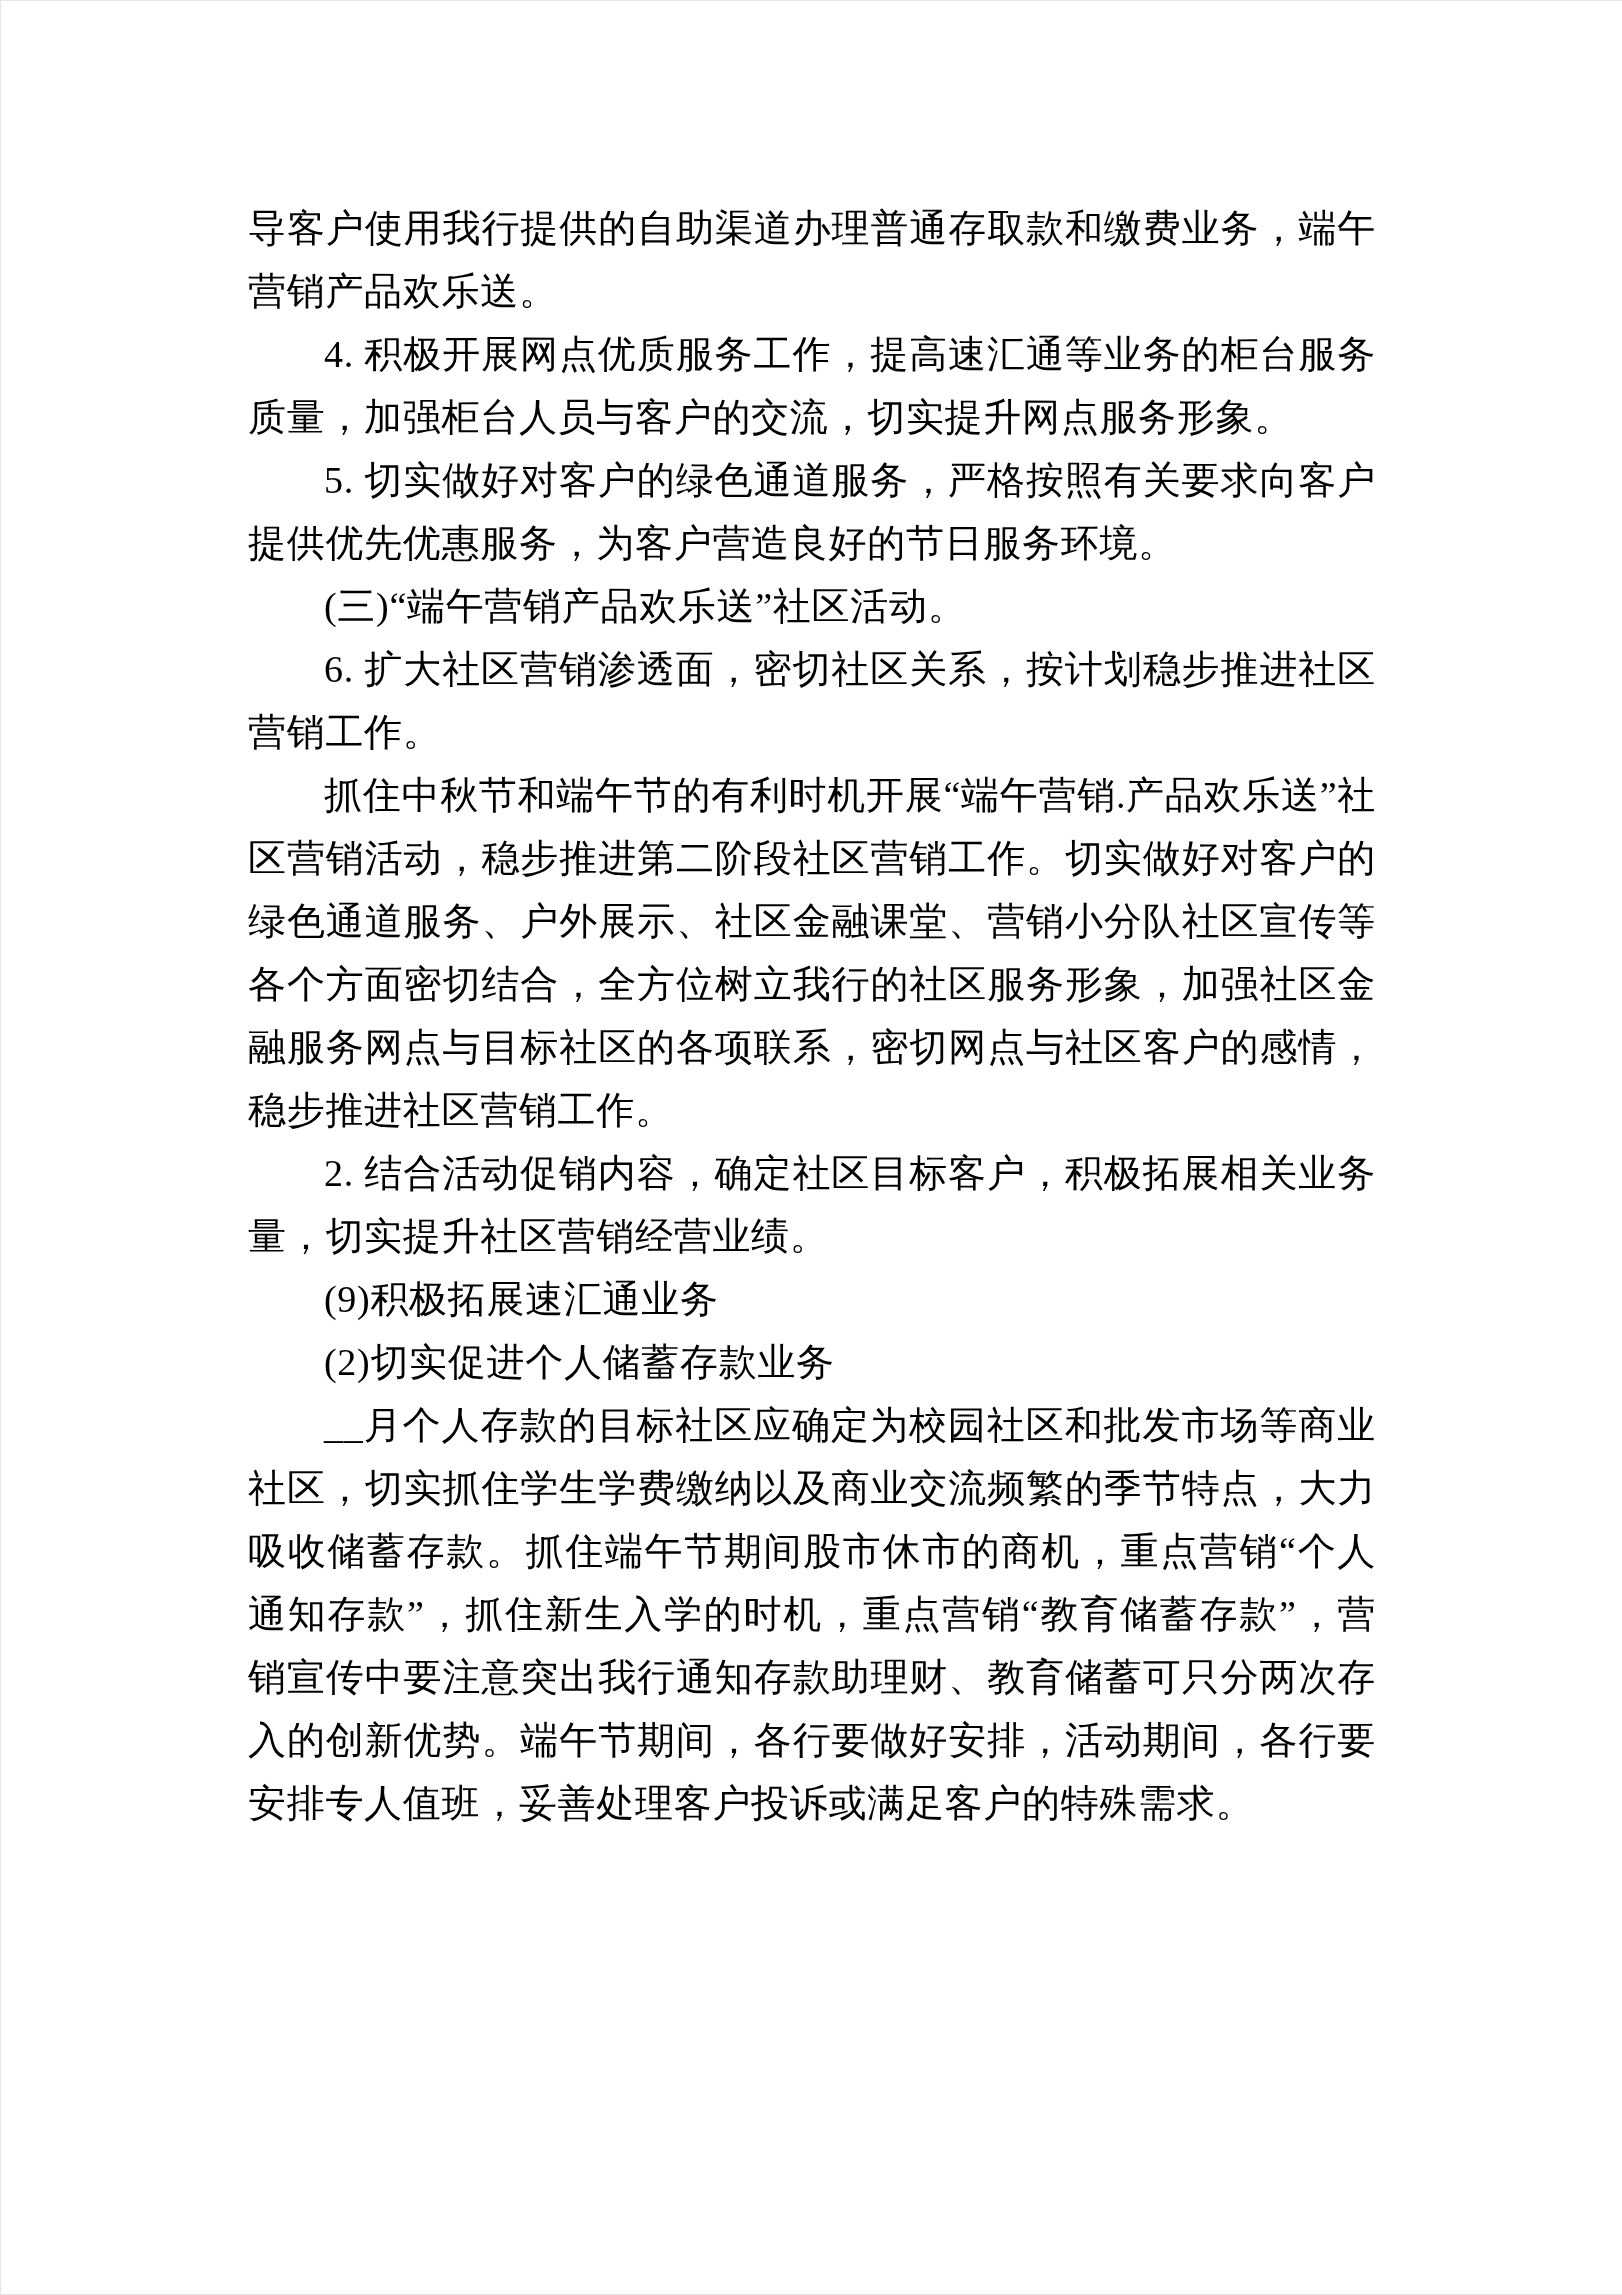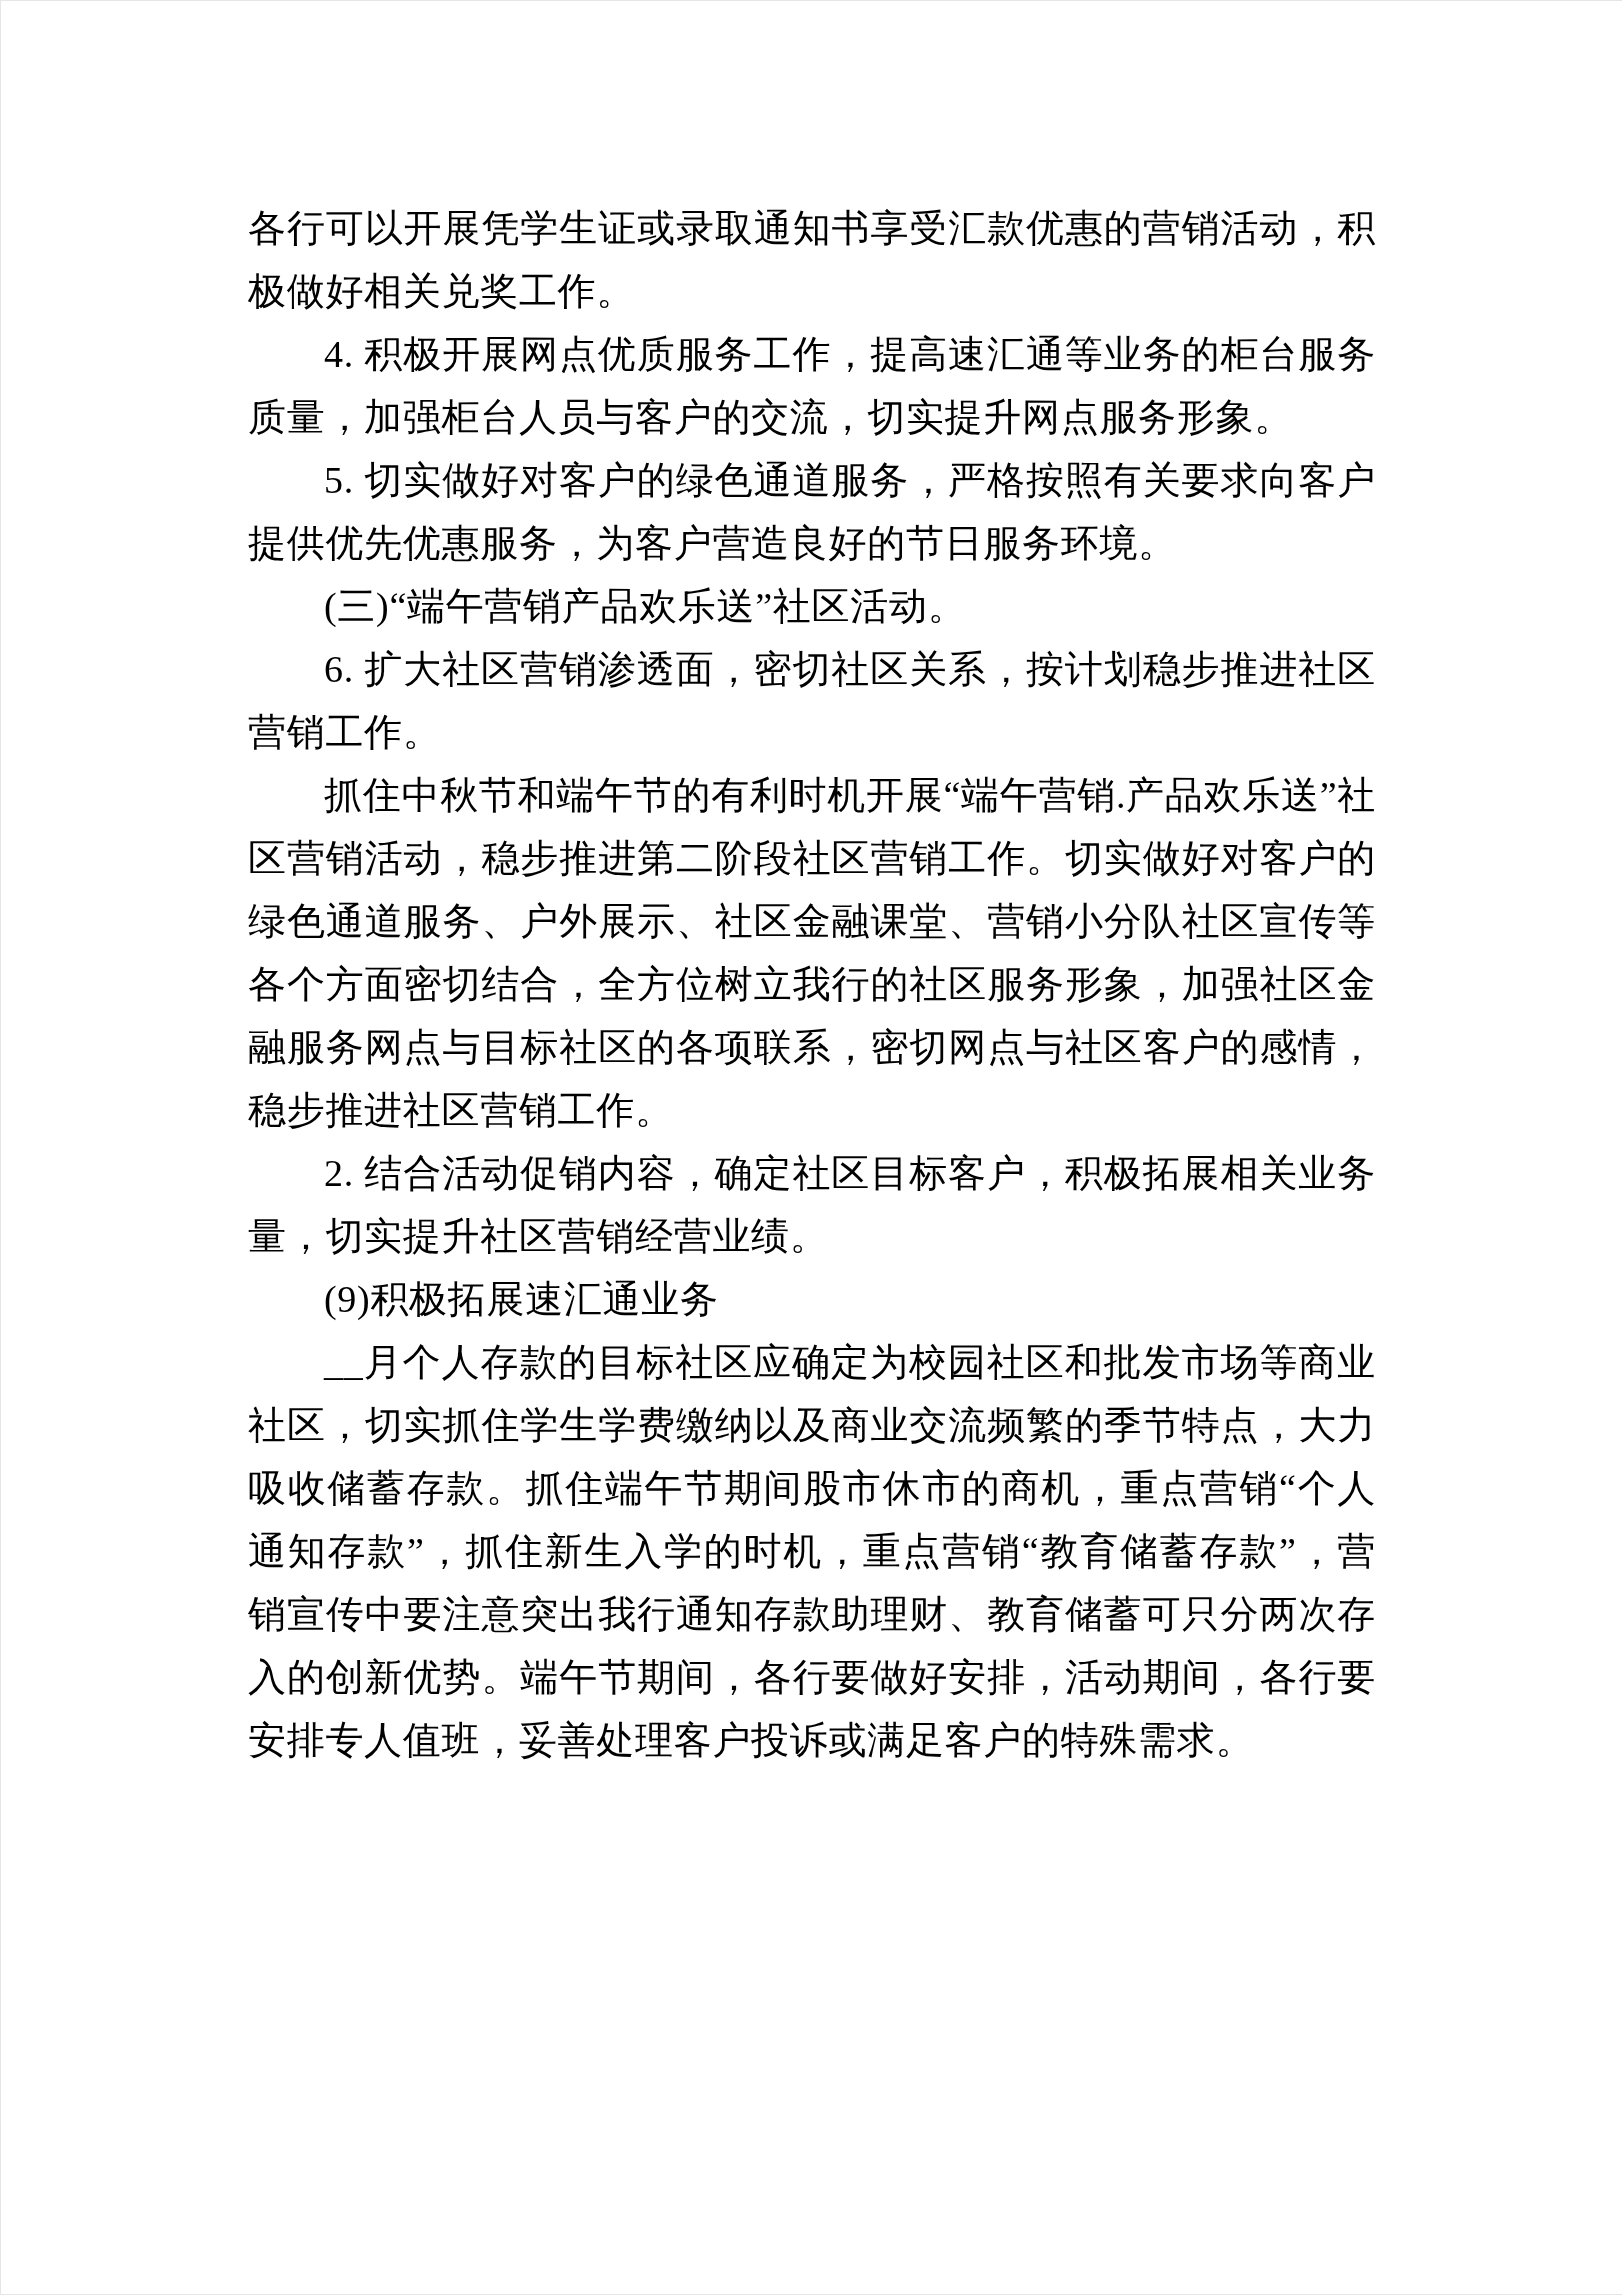--- a/index.html
+++ b/index.html
@@ -37,24 +37,25 @@
   }
   .content p.no-indent {
     text-indent: 0;
   }
 </style>
 </head>
 <body>
 
 <div class="page">
   <div class="content">
-    <p class="no-indent">各行可以开展凭学生证或录取通知书享受汇款优惠的营销活动，积极做好相关兑奖工作。</p>
+    <p class="no-indent">导客户使用我行提供的自助渠道办理普通存取款和缴费业务，端午营销产品欢乐送。</p>
     <p class="indent">4. 积极开展网点优质服务工作，提高速汇通等业务的柜台服务质量，加强柜台人员与客户的交流，切实提升网点服务形象。</p>
     <p class="indent">5. 切实做好对客户的绿色通道服务，严格按照有关要求向客户提供优先优惠服务，为客户营造良好的节日服务环境。</p>
     <p class="indent">(三)“端午营销产品欢乐送”社区活动。</p>
     <p class="indent">6. 扩大社区营销渗透面，密切社区关系，按计划稳步推进社区营销工作。</p>
     <p class="indent">抓住中秋节和端午节的有利时机开展“端午营销.产品欢乐送”社区营销活动，稳步推进第二阶段社区营销工作。切实做好对客户的绿色通道服务、户外展示、社区金融课堂、营销小分队社区宣传等各个方面密切结合，全方位树立我行的社区服务形象，加强社区金融服务网点与目标社区的各项联系，密切网点与社区客户的感情，稳步推进社区营销工作。</p>
     <p class="indent">2. 结合活动促销内容，确定社区目标客户，积极拓展相关业务量，切实提升社区营销经营业绩。</p>
     <p class="indent">(9)积极拓展速汇通业务</p>
+    <p class="indent">(2)切实促进个人储蓄存款业务</p>
     <p class="indent">__月个人存款的目标社区应确定为校园社区和批发市场等商业社区，切实抓住学生学费缴纳以及商业交流频繁的季节特点，大力吸收储蓄存款。抓住端午节期间股市休市的商机，重点营销“个人通知存款”，抓住新生入学的时机，重点营销“教育储蓄存款”，营销宣传中要注意突出我行通知存款助理财、教育储蓄可只分两次存入的创新优势。端午节期间，各行要做好安排，活动期间，各行要安排专人值班，妥善处理客户投诉或满足客户的特殊需求。</p>
   </div>
 </div>
 
 
 </body></html>

